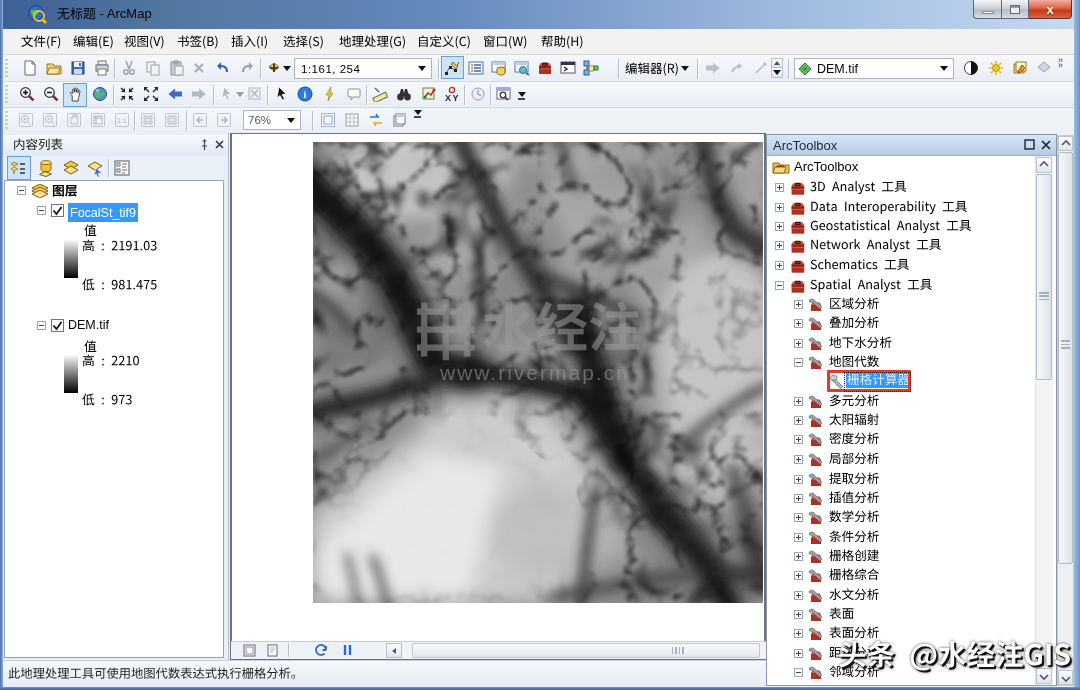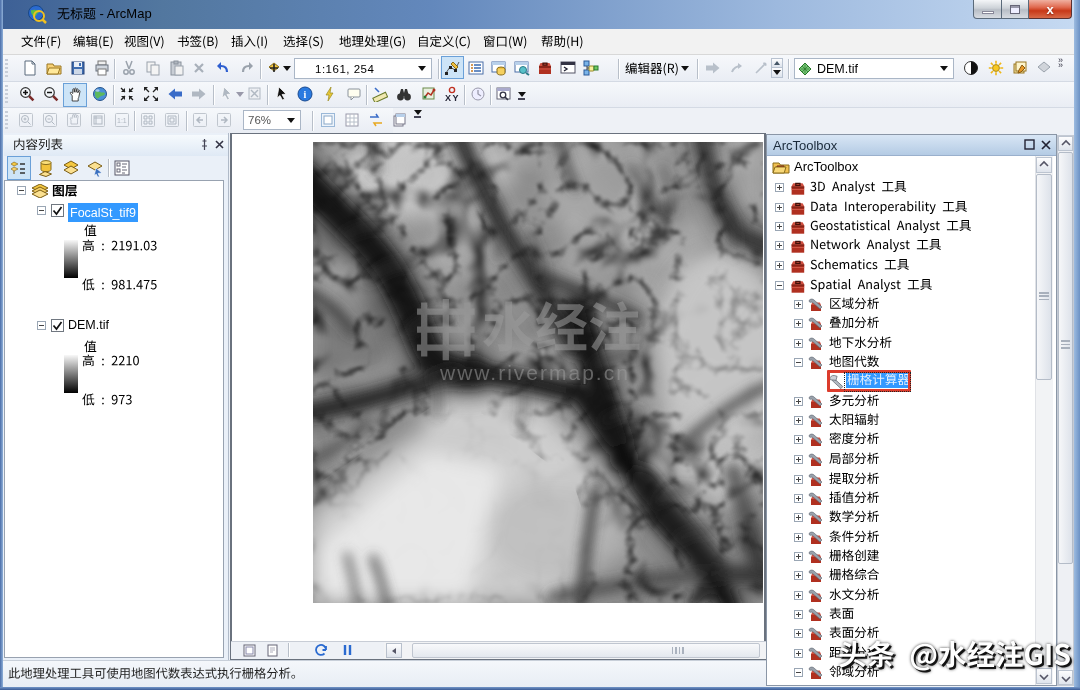--- a/index.html
+++ b/index.html
@@ -228,21 +228,21 @@
     <div style="position:absolute;left:266px;top:60px;">
       <svg width="16" height="16" viewBox="0 0 16 16">
         <path d="M8 3l5 4-5 4-5-4z" fill="#f5c840" stroke="#8a6d1a"></path>
         <path d="M8 5v8M4 9h8" stroke="#222" stroke-width="1.6" transform="translate(0,-1)"></path>
       </svg>
     </div>
     <div style="position:absolute;left:283px;top:66px;">
       <div class="tri"></div>
     </div>
     <div class="combo" style="left:294px;top:58px;width:138px;height:21px">
-      <span style="font-size:11.5px;margin-left:20px;letter-spacing:0.5px">1:161, 254</span>
+      <span style="font-size:11.5px;margin-left:6px;letter-spacing:0.5px">1:161, 254</span>
       <div class="arr">
         <div class="tri"></div>
       </div>
     </div>
     <div class="sep" style="left:438px;top:59px;height:20px"></div>
     <div class="abs" style="left:441px;top:56px;width:23px;height:23px;background:#cde4f7;border:1px solid #6aa0d8"></div>
     <div style="position:absolute;left:444px;top:60px;">
       <svg width="16" height="16" viewBox="0 0 16 16">
         <path d="M2 13l4-6 5 3 4-8" fill="none" stroke="#555"></path>
         <rect x="1" y="12" width="3" height="3" fill="#222"></rect>

